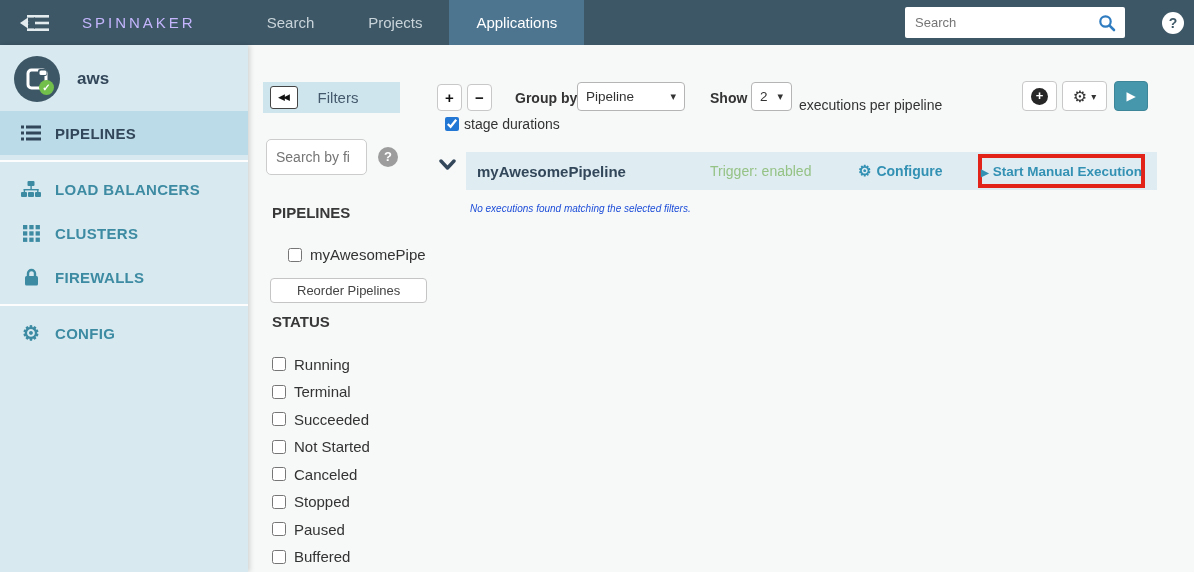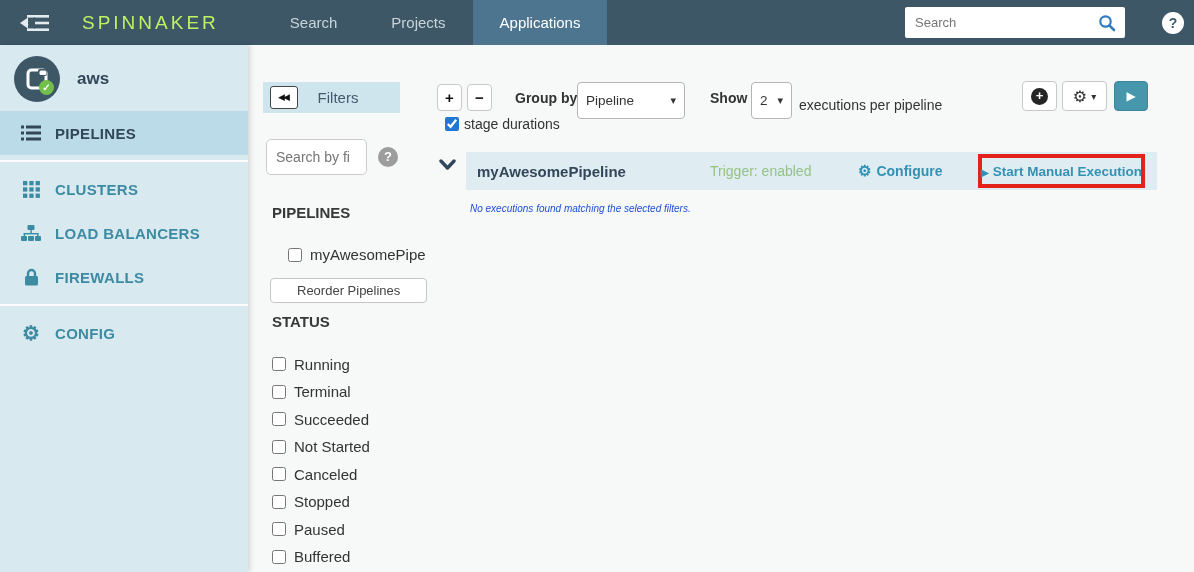--- a/index.html
+++ b/index.html
@@ -12,22 +12,22 @@
     color:#333;
   }
 
   
   .navbar {
     position:absolute; top:0; left:0; width:1194px; height:45px;
     background:#3d5766; display:flex; align-items:center;
   }
   .menu-icon { margin-left:18px; display:flex; align-items:center; cursor:pointer; }
   .brand {
-    margin-left:30px; font-size:19px; letter-spacing:3px;
-    color:#bef264; font-weight:400;
+    margin-left:30px; font-size:15px; letter-spacing:3px;
+    color:#c4b5fd; font-weight:400;
   }
   .nav-tabs { display:flex; height:45px; margin-left:44px; }
   .nav-tab {
     height:45px; line-height:45px; padding:0 27px;
     color:#c9d4da; font-size:15px; cursor:pointer;
   }
   .nav-tab.active { background:#4d7590; color:#fff; }
   .nav-spacer { flex:1; }
   .nav-search {
     width:220px; height:31px; background:#fff; border-radius:2px;
@@ -109,21 +109,21 @@
   
   .main { position:absolute; top:45px; left:433px; right:0; bottom:0; }
   .sq-btn {
     position:absolute; background:#fff; border:1px solid #c8c8c8; border-radius:4px;
     display:flex; align-items:center; justify-content:center; cursor:pointer;
     font-weight:bold; color:#111;
   }
   .lbl { position:absolute; font-size:14px; color:#333; line-height:29px; }
   .bold { font-weight:bold; }
   .fake-select {
-    position:absolute; height:37px; background:#fff; border:1px solid #b5b5b5;
+    position:absolute; height:29px; background:#fff; border:1px solid #b5b5b5;
     border-radius:4px; display:flex; align-items:center; padding:0 8px;
     font-size:13.5px; color:#333; cursor:pointer;
   }
   .fake-select .caret { margin-left:auto; font-size:11px; color:#333; }
   .stage-cb { position:absolute; left:3px; top:71px; font-size:14px;padding-left:9px; }
   .circle-plus { width:17px; height:17px; border-radius:50%; background:#262626;
     color:#fff; font-size:13px; font-weight:bold; line-height:16px; text-align:center; }
   .play-btn {
     position:absolute; left:681px; top:36px; width:34px; height:30px;
     background:#4697ac; border:1px solid #3d8699; border-radius:4px;
@@ -210,57 +210,57 @@
         </g>
       </svg>
     </span>
     <span>PIPELINES</span>
   </div>
 
   <div class="side-div"></div>
 
   <div class="side-item">
     <span class="ic">
+      <svg width="20" height="17" viewBox="0 0 20 17">
+        <g fill="#3d8ba3">
+          <rect x="6.5" y="0" width="7" height="5" rx="1"></rect>
+          <rect x="9.4" y="5" width="1.4" height="3"></rect>
+          <rect x="2.7" y="8" width="14.8" height="1.4"></rect>
+          <rect x="2.7" y="8" width="1.4" height="3"></rect>
+            <rect x="16.1" y="8" width="1.4" height="3"></rect>
+          <rect x="0" y="11" width="6" height="5" rx="1"></rect>
+          <rect x="7" y="11" width="6" height="5" rx="1"></rect>
+          <rect x="14" y="11" width="6" height="5" rx="1"></rect>
+        </g>
+      </svg>
+    </span>
+    <span>LOAD BALANCERS</span>
+  </div>
+
+  <div class="side-item">
+    <span class="ic">
       <svg width="17" height="17" viewBox="0 0 17 17">
         <g fill="#3d8ba3">
           <rect x="0" y="0" width="4.3" height="4.3"></rect>
             <rect x="6.3" y="0" width="4.3" height="4.3"></rect>
             <rect x="12.6" y="0" width="4.3" height="4.3"></rect>
           <rect x="0" y="6.3" width="4.3" height="4.3"></rect>
             <rect x="6.3" y="6.3" width="4.3" height="4.3"></rect>
             <rect x="12.6" y="6.3" width="4.3" height="4.3"></rect>
           <rect x="0" y="12.6" width="4.3" height="4.3"></rect>
             <rect x="6.3" y="12.6" width="4.3" height="4.3"></rect>
             <rect x="12.6" y="12.6" width="4.3" height="4.3"></rect>
         </g>
       </svg>
     </span>
     <span>CLUSTERS</span>
   </div>
 
   <div class="side-item">
     <span class="ic">
-      <svg width="20" height="17" viewBox="0 0 20 17">
-        <g fill="#3d8ba3">
-          <rect x="6.5" y="0" width="7" height="5" rx="1"></rect>
-          <rect x="9.4" y="5" width="1.4" height="3"></rect>
-          <rect x="2.7" y="8" width="14.8" height="1.4"></rect>
-          <rect x="2.7" y="8" width="1.4" height="3"></rect>
-            <rect x="16.1" y="8" width="1.4" height="3"></rect>
-          <rect x="0" y="11" width="6" height="5" rx="1"></rect>
-          <rect x="7" y="11" width="6" height="5" rx="1"></rect>
-          <rect x="14" y="11" width="6" height="5" rx="1"></rect>
-        </g>
-      </svg>
-    </span>
-    <span>LOAD BALANCERS</span>
-  </div>
-
-  <div class="side-item">
-    <span class="ic">
       <svg width="15" height="18" viewBox="0 0 15 18">
         <path d="M4 8 V5.5 a3.5 3.5 0 0 1 7 0 V8" fill="none" stroke="#3d8ba3" stroke-width="2.4"></path>
         <rect x="1" y="8" width="13" height="9.5" rx="1.5" fill="#3d8ba3"></rect>
       </svg>
     </span>
     <span>FIREWALLS</span>
   </div>
 
   <div class="side-div"></div>
 

